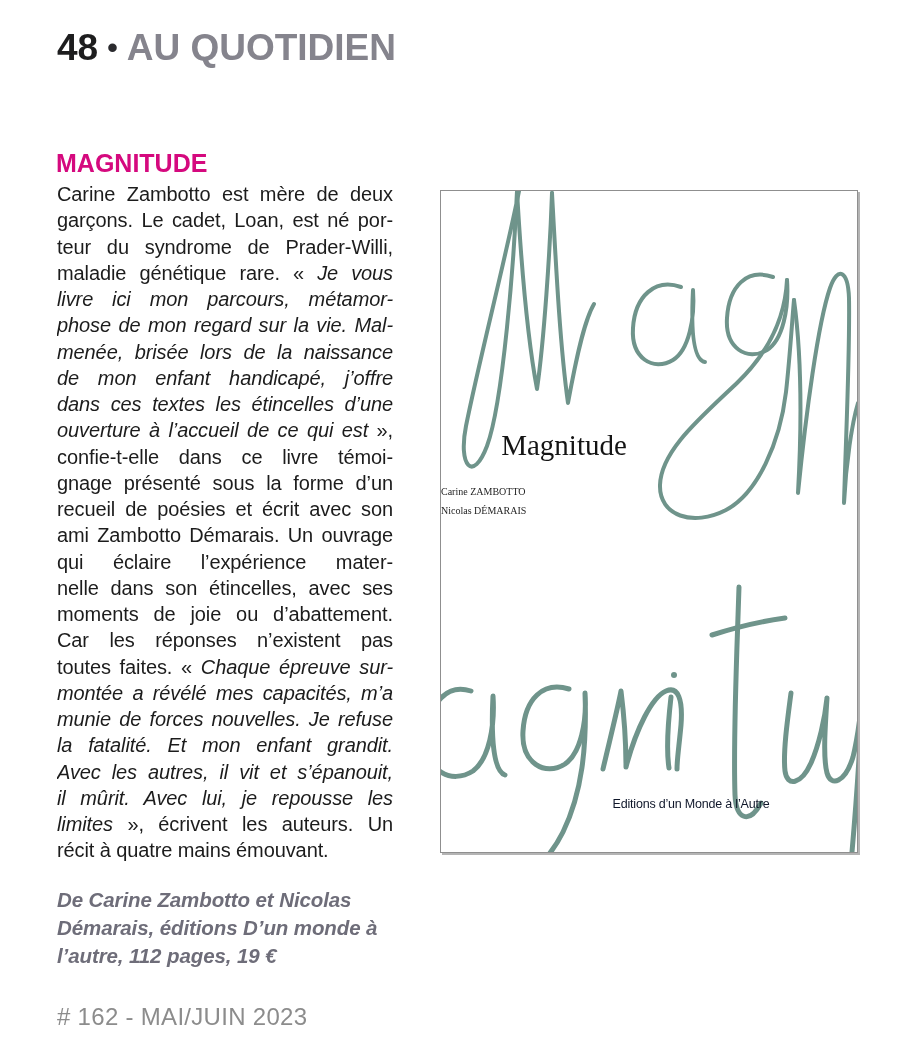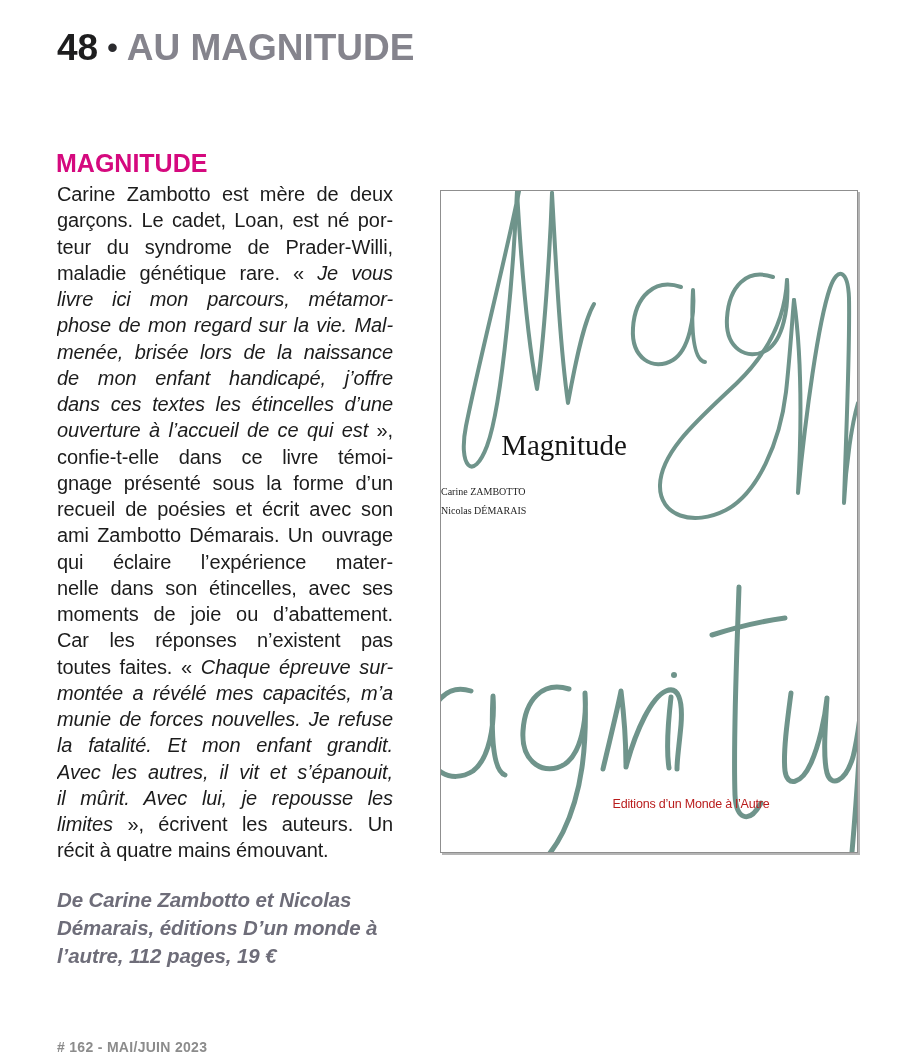--- a/index.html
+++ b/index.html
@@ -28,41 +28,41 @@
   .bline{
     font-size:20px;line-height:26.25px;height:26.25px;overflow:hidden;
     text-align:justify;text-align-last:justify;letter-spacing:-.1px;color:var(--text-black);
   }
   .bline.last{text-align-last:left;}
   .it{font-style:italic;}
   
   .credit{position:absolute;left:57px;top:886px;font-size:20.5px;font-weight:bold;font-style:italic;
           line-height:28px;color:var(--credit-gray);letter-spacing:-.1px;}
   
-  .footer{position:absolute;left:57px;top:1039px;font-size:14px;font-weight:bold;color:var(--footer-gray);letter-spacing:.3px;}
+  .footer{position:absolute;left:57px;top:1003px;font-size:24px;font-weight:normal;color:var(--footer-gray);letter-spacing:.3px;}
   
   .cover{
     position:absolute;left:440px;top:190px;width:416px;height:661px;background:#fff;
     border:1px solid #8f8f8f;box-shadow:2px 2px 0 rgba(130,130,130,.6);overflow:hidden;
   }
   .cover svg{position:absolute;left:0;top:0;}
   .cover-title{position:absolute;left:0;top:238px;width:246px;text-align:center;
     font-family:"Liberation Serif",serif;font-size:29px;color:#141414;}
   .cover-authors{position:absolute;left:0;top:291px;width:246px;text-align:left;
     font-family:"Liberation Serif",serif;font-size:10px;font-weight:normal;line-height:19px;color:#1e1e1e;}
   .cover-publisher{position:absolute;left:95px;top:606px;width:310px;text-align:center;
-    font-size:12.5px;letter-spacing:-.2px;color:#b91c1c;}
+    font-size:12.5px;letter-spacing:-.2px;color:#0f172a;}
 </style>
 </head>
 <body>
 
 <div class="page">
 
   <div class="header">
-    <span class="num">48</span><span class="sep">•</span><span class="section">AU MAGNITUDE</span>
+    <span class="num">48</span><span class="sep">•</span><span class="section">AU QUOTIDIEN</span>
   </div>
 
   <div class="article-title">MAGNITUDE</div>
 
   <div class="article-body">
       <div class="bline"><span>Carine Zambotto est mère de deux</span></div>
       <div class="bline"><span>garçons. Le cadet, Loan, est né por-</span></div>
       <div class="bline"><span>teur du syndrome de Prader-Willi,</span></div>
       <div class="bline"><span>maladie génétique rare. « </span><span class="it">Je vous</span></div>
       <div class="bline"><span class="it">livre ici mon parcours, métamor-</span></div>

